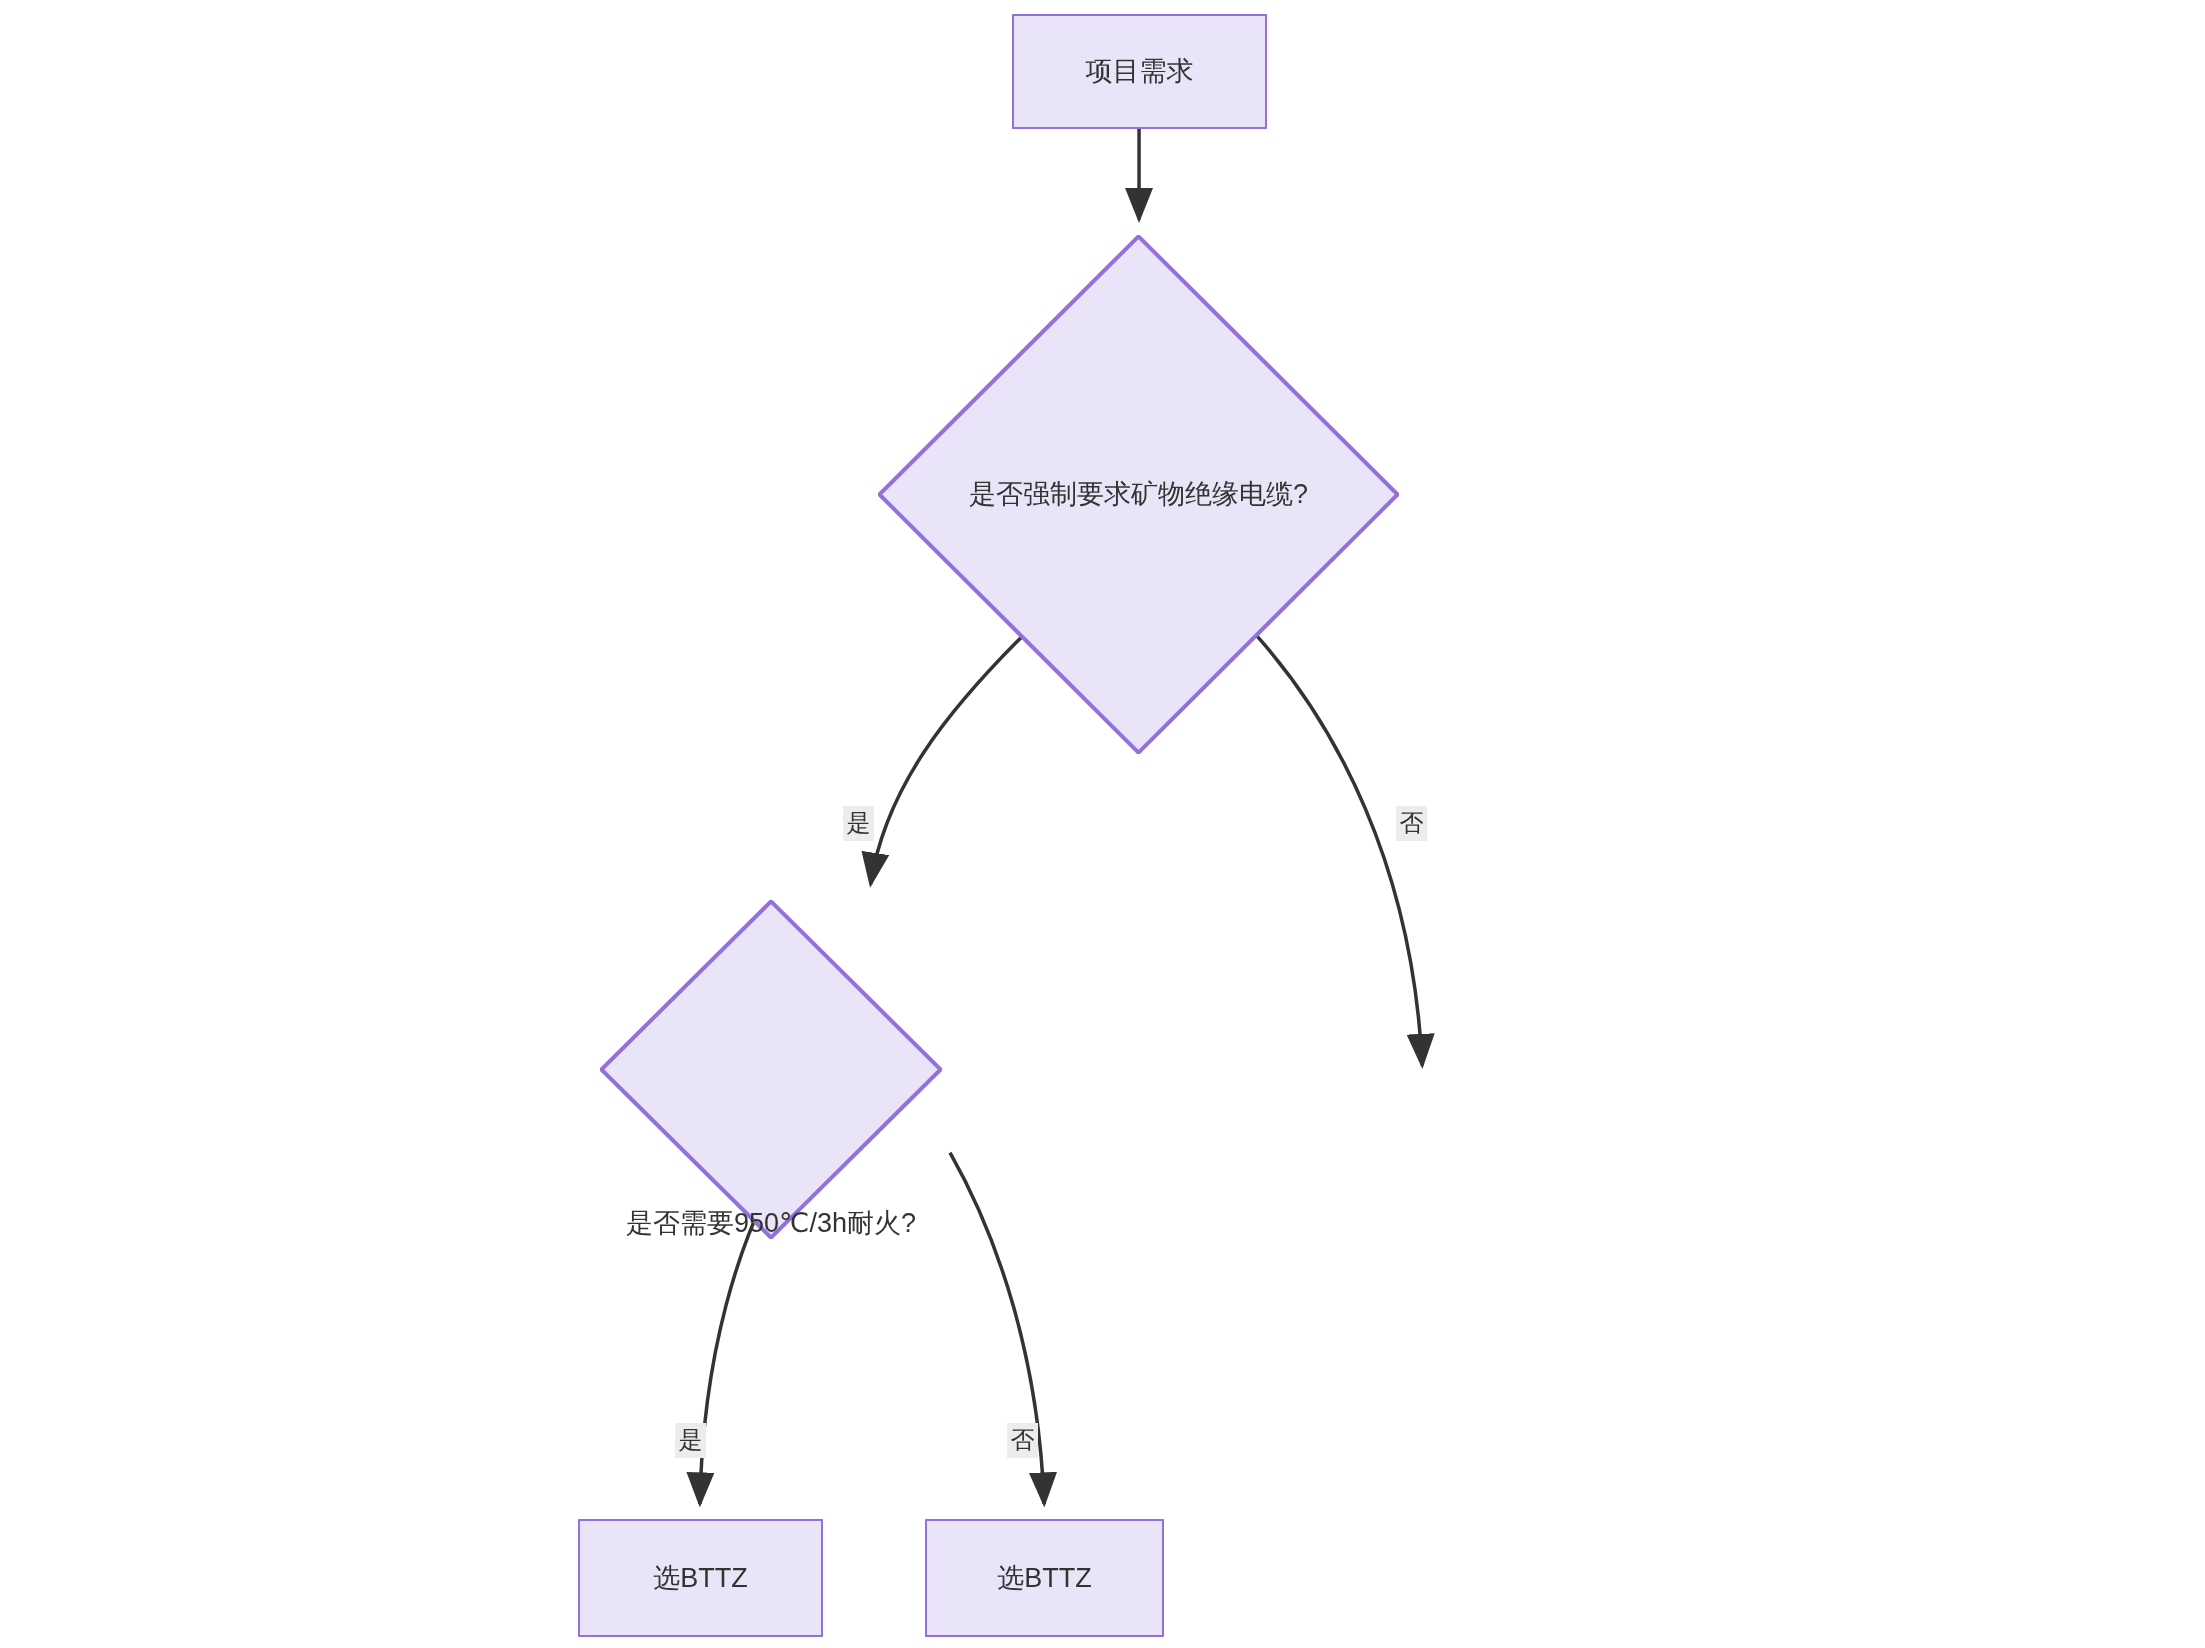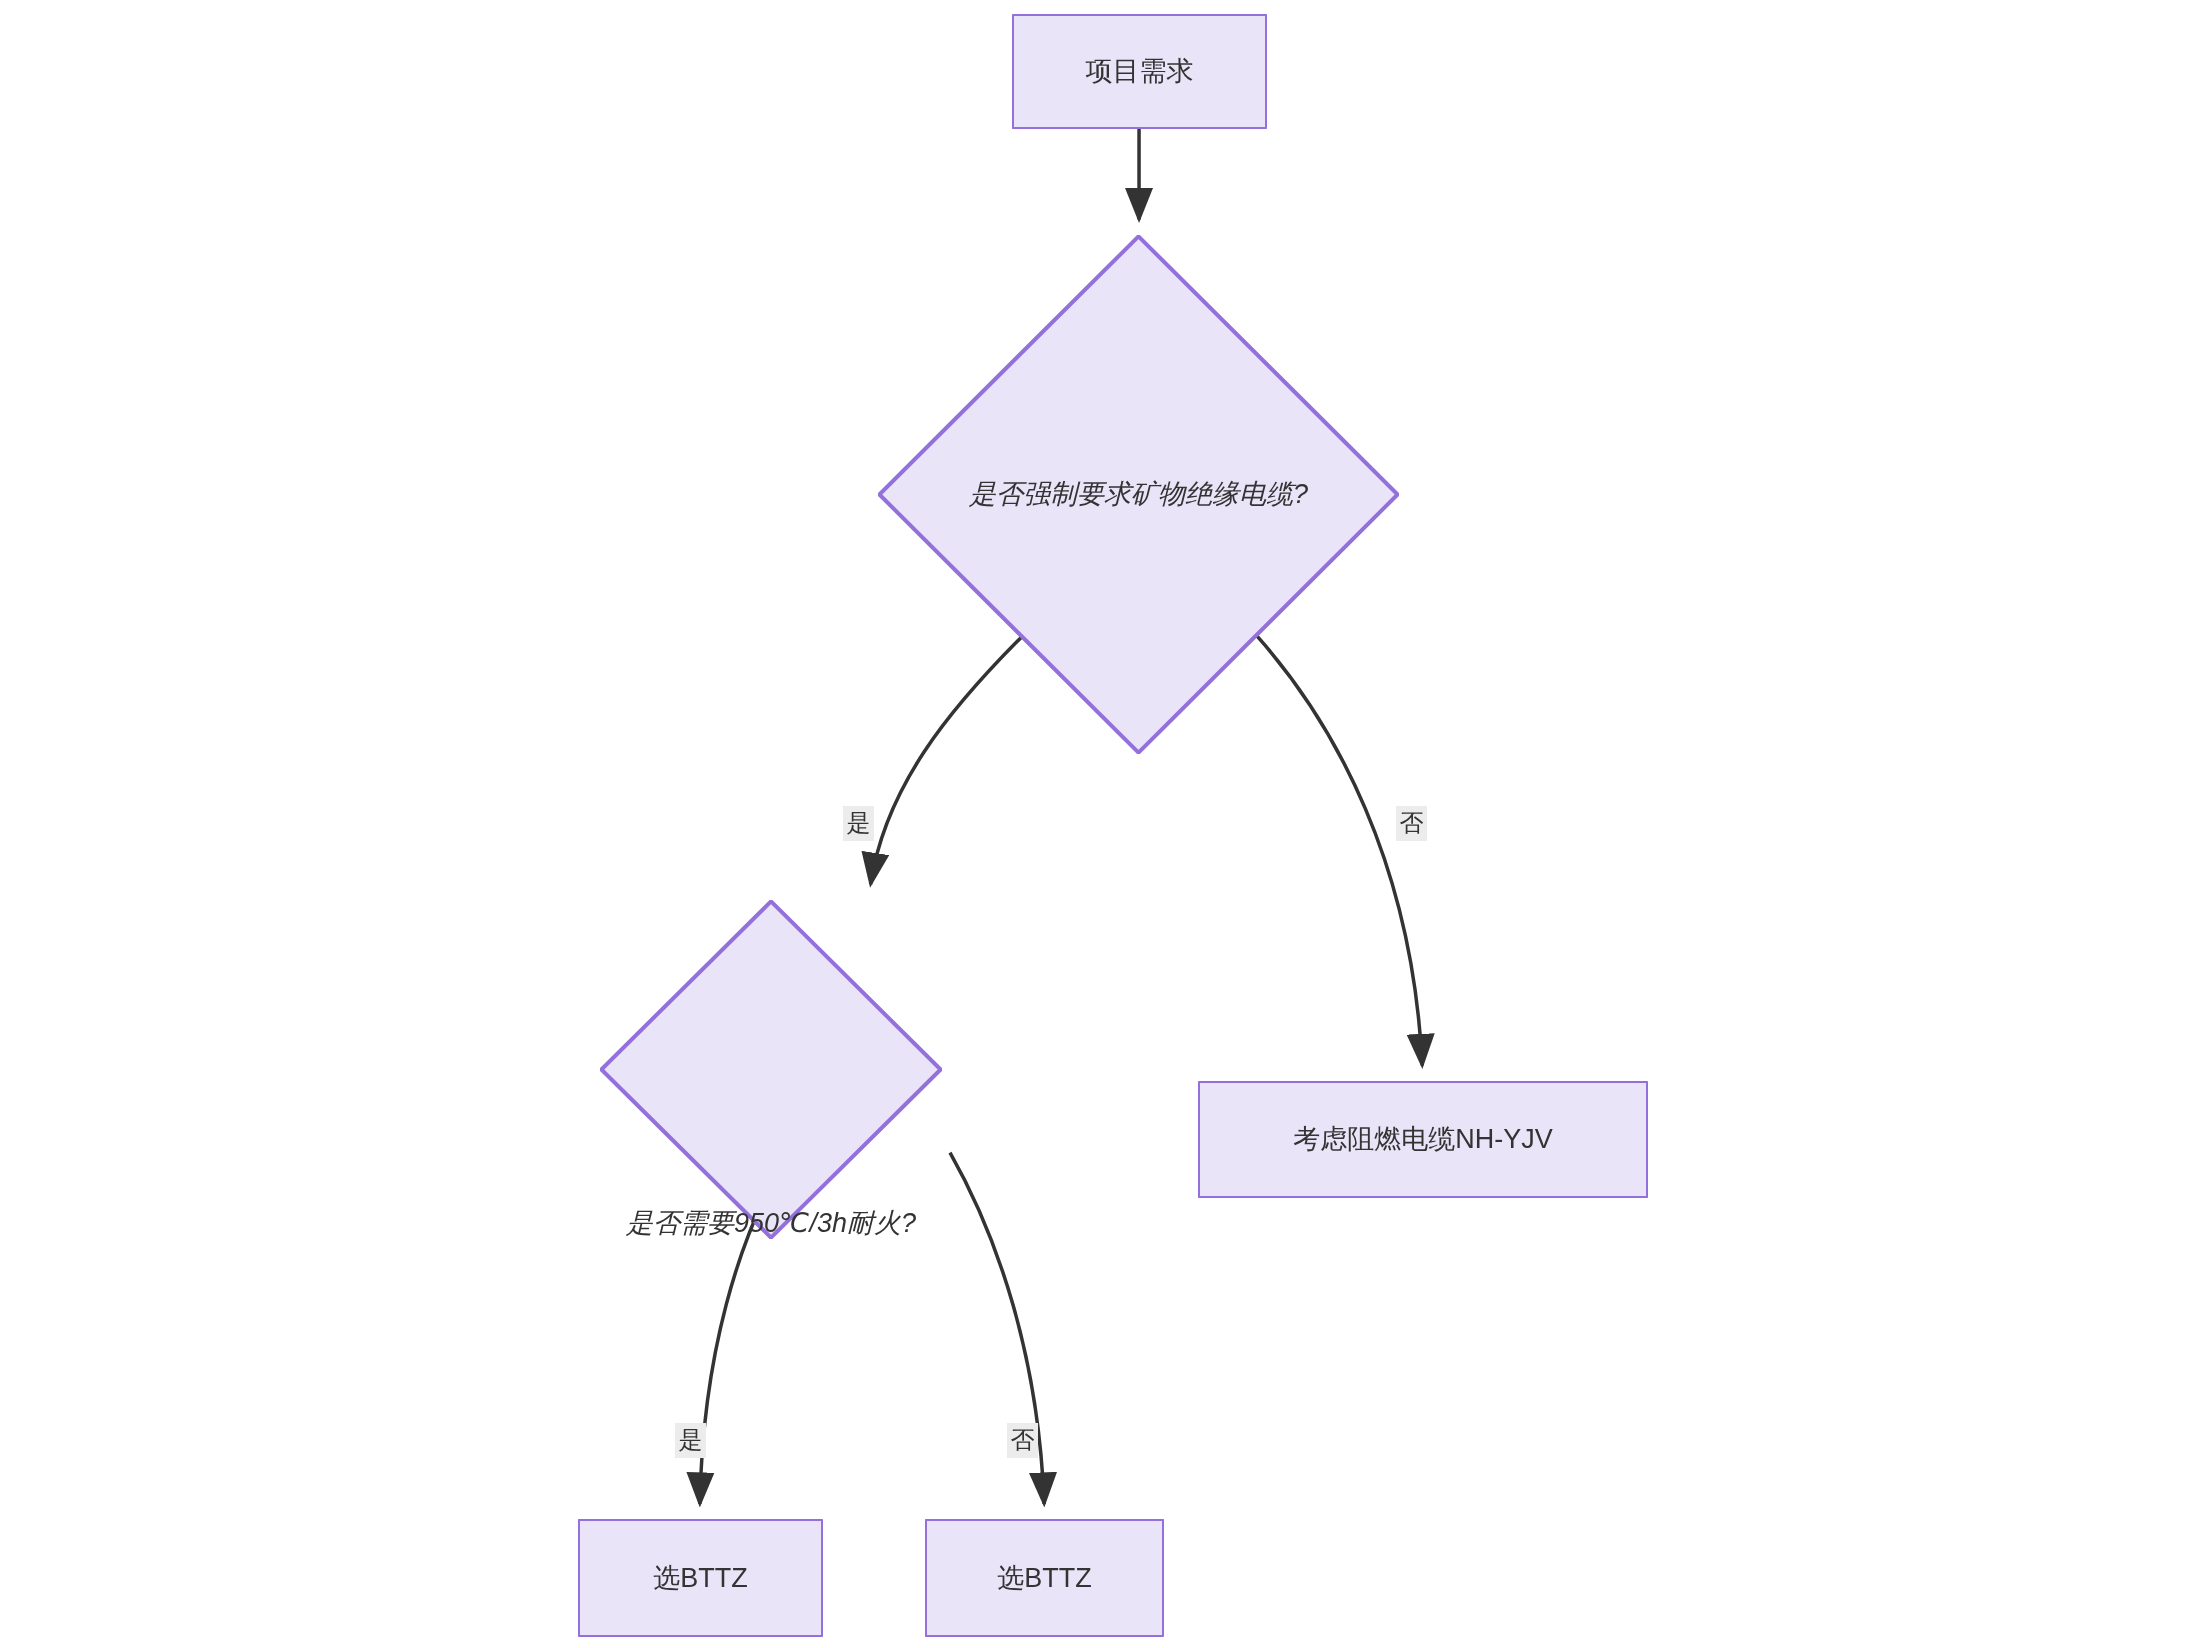--- a/index.html
+++ b/index.html
@@ -40,21 +40,20 @@
   }
   .rect-node .label {
     color: #333333;
     font-size: 27px;
     line-height: 1.2;
     white-space: nowrap;
     text-align: center;
   }
   .diamond-node {
     background: transparent;
-    font-style: italic;
   }
   .diamond-node .diamond-shape {
     position: absolute;
     left: 0;
     top: 0;
     width: 100%;
     height: 100%;
   }
   .diamond-node .label {
     position: relative;
@@ -110,23 +109,20 @@
     <span class="label">是否强制要求矿物绝缘电缆?</span>
   </div>
 
   <div class="node diamond-node" style="left:600px; top:900px; width:342px; height:339px;align-items:flex-end;">
     <svg class="diamond-shape" viewBox="0 0 487 483" preserveAspectRatio="none" xmlns="http://www.w3.org/2000/svg">
       <polygon points="243.5,2 485,241.5 243.5,481 2,241.5" fill="#e9e4f8" stroke="#9370db" stroke-width="4" vector-effect="non-scaling-stroke"></polygon>
     </svg>
     <span class="label">是否需要950℃/3h耐火?</span>
   </div>
 
-  <div class="node rect-node" style="left:1198px; top:1081px; width:450px; height:117px;">
-    <span class="label">考虑阻燃电缆NH-YJV</span>
-  </div>
 
   <div class="node rect-node" style="left:578px; top:1519px; width:245px; height:118px;justify-content:center;">
     <span class="label">选BTTZ</span>
   </div>
 
   <div class="node rect-node" style="left:925px; top:1519px; width:239px; height:118px;">
     <span class="label">选BTTZ</span>
   </div>
 
   <div class="edge-label" style="left:843px; top:806px;">是</div>

